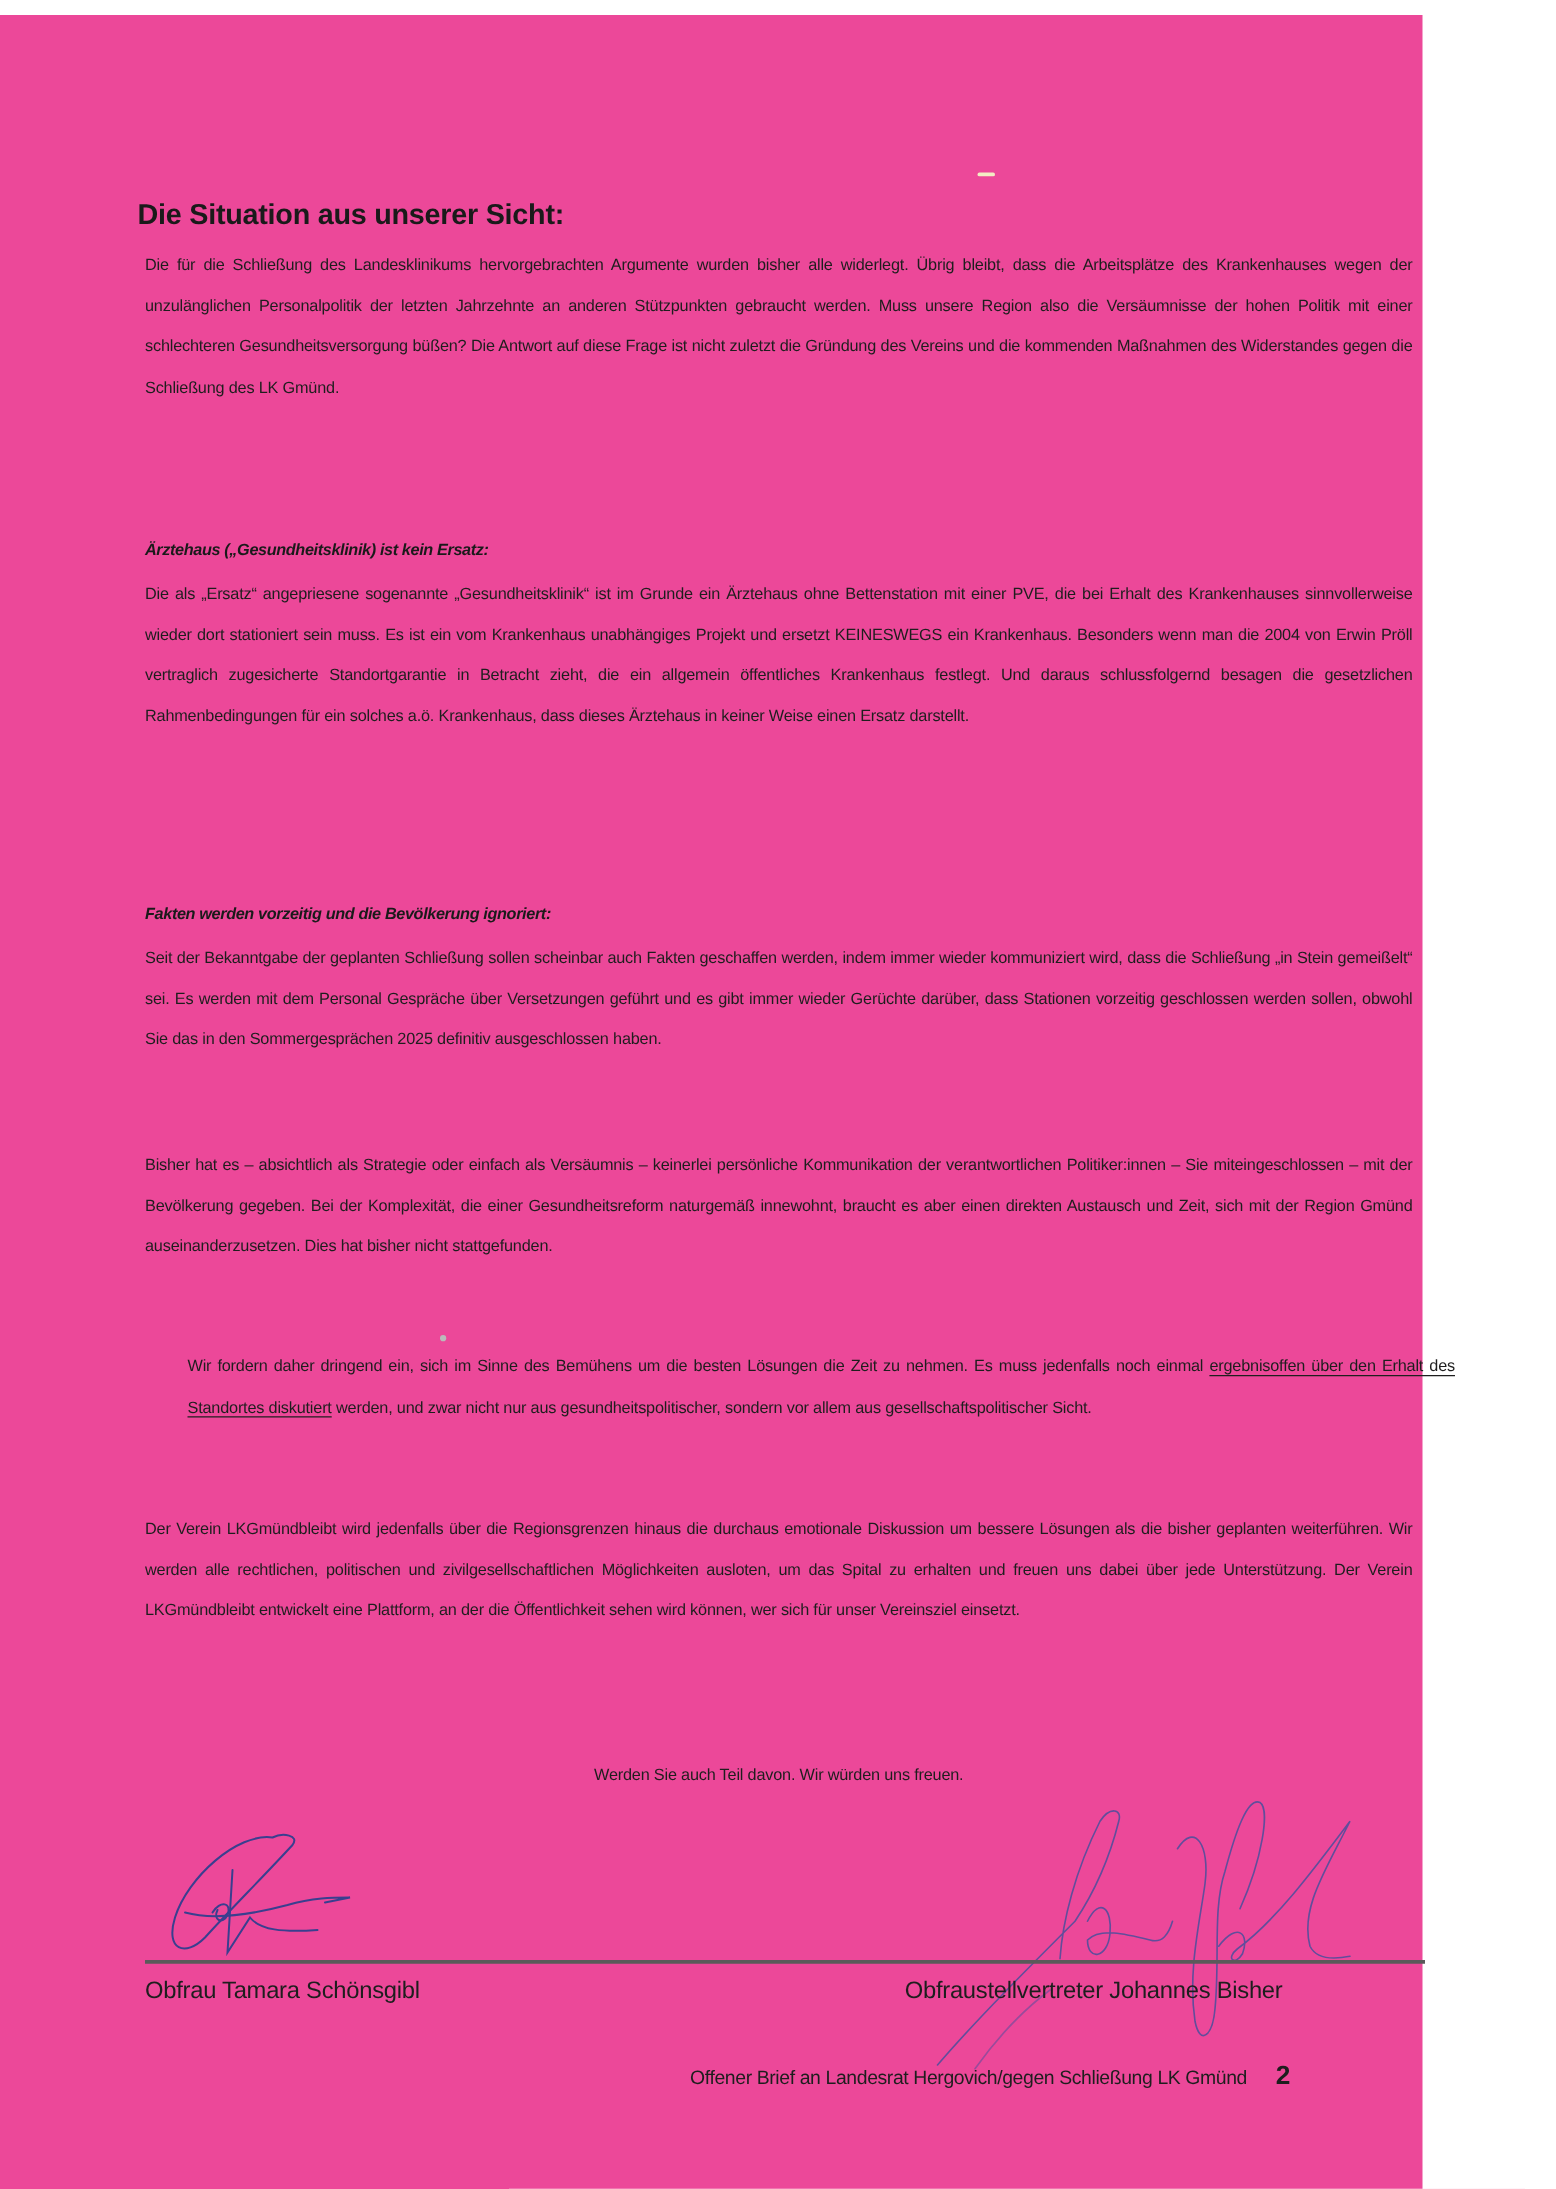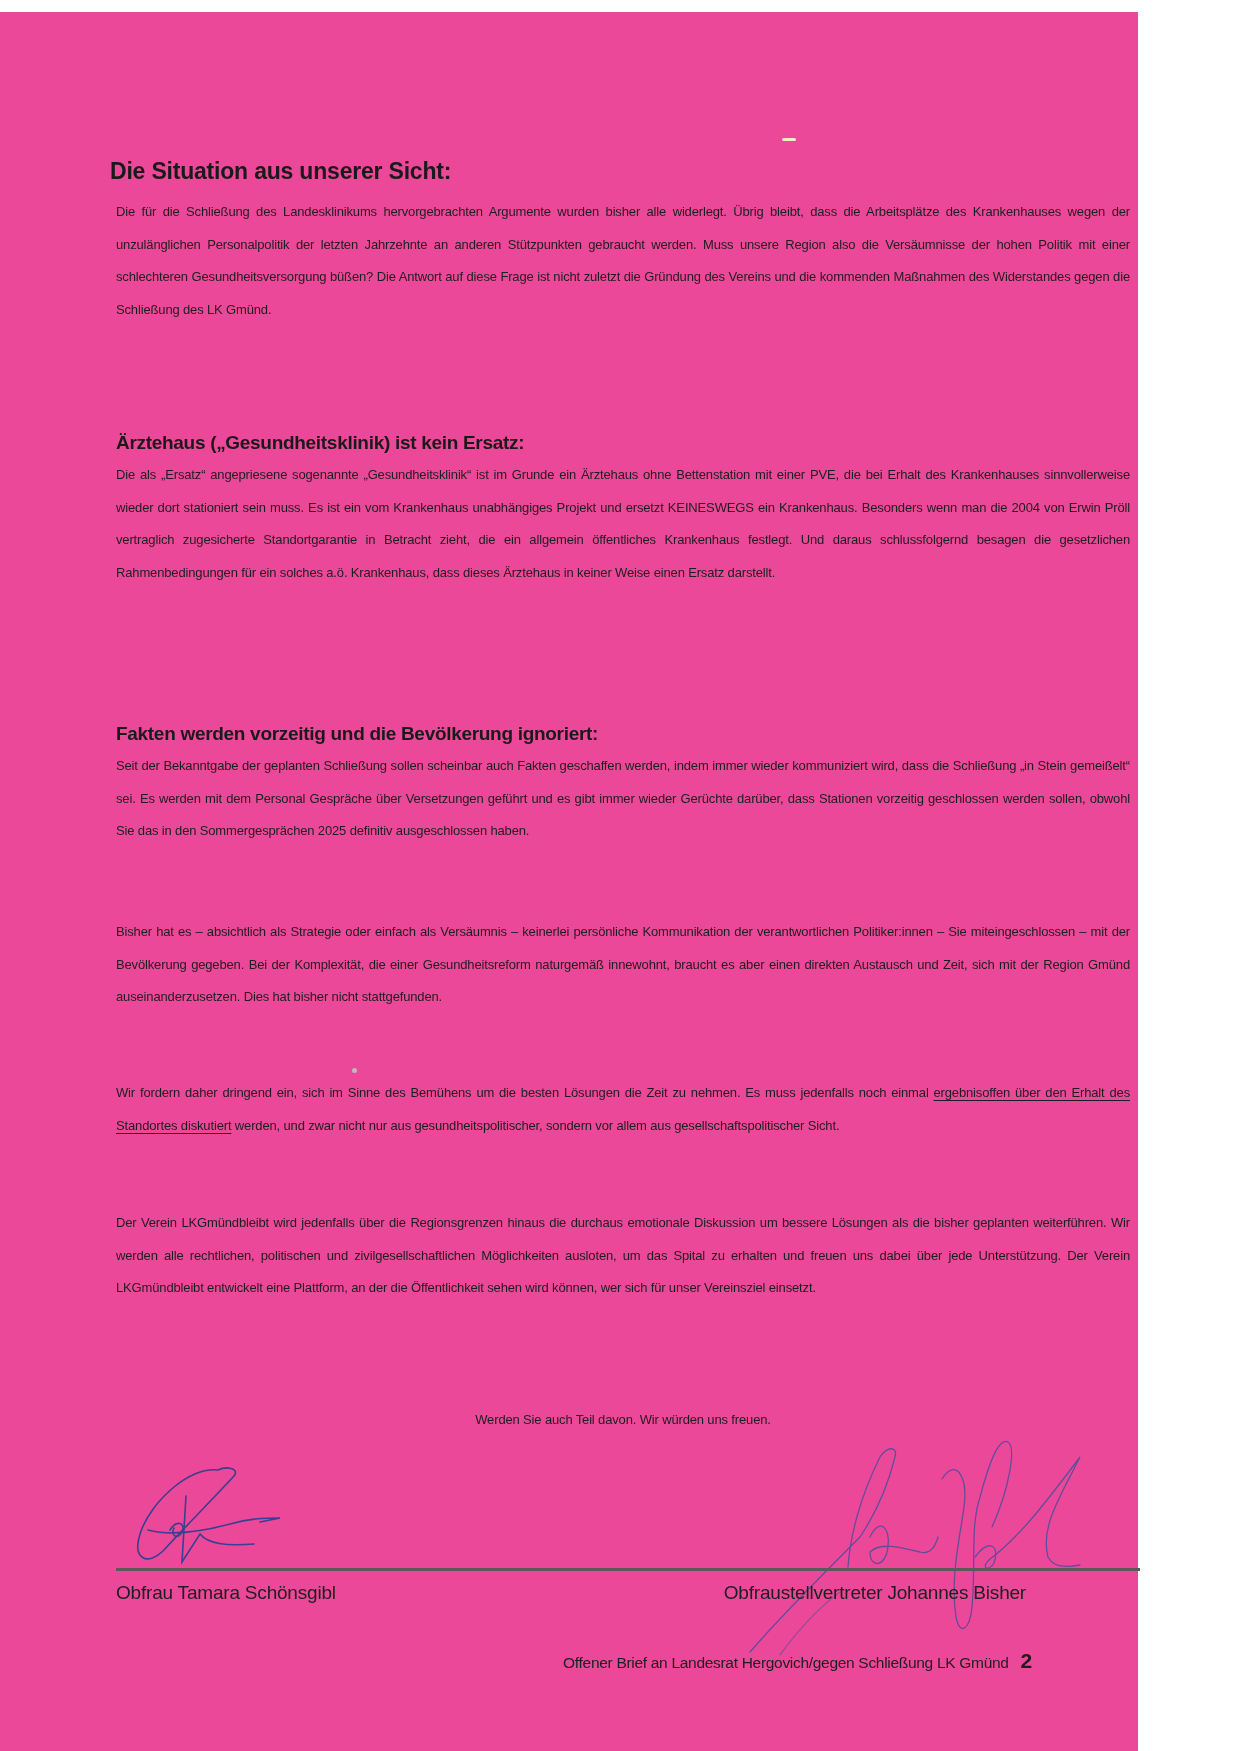--- a/index.html
+++ b/index.html
@@ -16,35 +16,36 @@
     position: absolute; left: 110px; top: 146px;
     font-size: 23px; font-weight: bold; letter-spacing: -0.2px; color: #1a1a1a;
   }
   .para {
     position: absolute; left: 116px; width: 1014px;
     font-size: 13px; line-height: 32.5px; text-align: justify; color: #1e1e1e;
     letter-spacing: -0.15px;
   }
   .para.last-left { text-align: center; }
   .section-head {
-    position: absolute; left: 116px; font-size: 19px; font-weight: bold; color: #1a1a1a;
+    position: absolute; left: 116px; font-size: 13px; font-weight: bold; color: #1a1a1a;
     letter-spacing: -0.3px;
+    font-style: italic;
   }
   .ul { text-decoration: underline; text-underline-offset: 3px; }
 
   .sig-line { position: absolute; top: 1556px; height: 3px; background: #5a5a5a; }
   .sig-line.left { left: 116px; width: 560px; }
   .sig-line.right { left: 676px; width: 464px; }
   .sig-name { position: absolute; top: 1570px; font-size: 19px; color: #1e1e1e; letter-spacing: -0.2px; }
   .sig-name.left { left: 116px; }
   .sig-name.right { right: 112px; }
 
   .footer {
     position: absolute; right: 106px; top: 1637px; font-size: 15.5px; color: #1e1e1e; letter-spacing: -0.3px;
-    display: flex; align-items: baseline; gap: 12px;
+    display: flex; align-items: baseline; gap: 23px;
   }
   .page-num { font-size: 21px; font-weight: bold; }
 
   svg.signature { position: absolute; pointer-events: none; }
 </style>
 </head>
 <body>
 
 <div class="page">
   <div class="speck"></div>
@@ -55,21 +56,21 @@
   <div class="para" style="top:184px;">Die für die Schließung des Landesklinikums hervorgebrachten Argumente wurden bisher alle widerlegt. Übrig bleibt, dass die Arbeitsplätze des Krankenhauses wegen der unzulänglichen Personalpolitik der letzten Jahrzehnte an anderen Stützpunkten gebraucht werden. Muss unsere Region also die Versäumnisse der hohen Politik mit einer schlechteren Gesundheitsversorgung büßen? Die Antwort auf diese Frage ist nicht zuletzt die Gründung des Vereins und die kommenden Maßnahmen des Widerstandes gegen die Schließung des LK Gmünd.</div>
 
   <div class="section-head" style="top:420px;">Ärztehaus („Gesundheitsklinik) ist kein Ersatz:</div>
   <div class="para" style="top:447px;">Die als „Ersatz“ angepriesene sogenannte „Gesundheitsklinik“ ist im Grunde ein Ärztehaus ohne Bettenstation mit einer PVE, die bei Erhalt des Krankenhauses sinnvollerweise wieder dort stationiert sein muss. Es ist ein vom Krankenhaus unabhängiges Projekt und ersetzt KEINESWEGS ein Krankenhaus. Besonders wenn man die 2004 von Erwin Pröll vertraglich zugesicherte Standortgarantie in Betracht zieht, die ein allgemein öffentliches Krankenhaus festlegt. Und daraus schlussfolgernd besagen die gesetzlichen Rahmenbedingungen für ein solches a.ö. Krankenhaus, dass dieses Ärztehaus in keiner Weise einen Ersatz darstellt.</div>
 
   <div class="section-head" style="top:711px;">Fakten werden vorzeitig und die Bevölkerung ignoriert:</div>
   <div class="para" style="top:738px;">Seit der Bekanntgabe der geplanten Schließung sollen scheinbar auch Fakten geschaffen werden, indem immer wieder kommuniziert wird, dass die Schließung „in Stein gemeißelt“ sei. Es werden mit dem Personal Gespräche über Versetzungen geführt und es gibt immer wieder Gerüchte darüber, dass Stationen vorzeitig geschlossen werden sollen, obwohl Sie das in den Sommergesprächen 2025 definitiv ausgeschlossen haben.</div>
 
   <div class="para" style="top:904px;">Bisher hat es – absichtlich als Strategie oder einfach als Versäumnis – keinerlei persönliche Kommunikation der verantwortlichen Politiker:innen – Sie miteingeschlossen – mit der Bevölkerung  gegeben. Bei der Komplexität, die einer Gesundheitsreform naturgemäß innewohnt, braucht es aber einen direkten Austausch und Zeit, sich mit der Region Gmünd auseinanderzusetzen. Dies hat bisher nicht stattgefunden.</div>
 
-  <div class="para" style="top:1065px;">
+  <div class="para" style="top:1065px;margin-left:34px;">
     <span>Wir fordern daher dringend ein, sich im Sinne des Bemühens um die besten Lösungen die Zeit zu nehmen. Es muss jedenfalls noch einmal </span><span class="ul">ergebnisoffen über den Erhalt des Standortes diskutiert</span><span> werden, und zwar nicht nur aus gesundheitspolitischer, sondern vor allem aus gesellschaftspolitischer Sicht.</span>
   </div>
 
   <div class="para" style="top:1195px;">Der Verein LKGmündbleibt wird jedenfalls über die Regionsgrenzen hinaus die durchaus emotionale Diskussion um bessere Lösungen als die bisher geplanten weiterführen. Wir werden alle rechtlichen, politischen und zivilgesellschaftlichen Möglichkeiten ausloten, um das Spital zu erhalten und freuen uns dabei über jede Unterstützung. Der Verein LKGmündbleibt entwickelt eine Plattform, an der die Öffentlichkeit sehen wird können, wer sich für unser Vereinsziel einsetzt.</div>
 
   <div class="para last-left" style="top:1392px;">Werden Sie auch Teil davon. Wir würden uns freuen.</div>
 
   <svg class="signature" style="left:130px; top:1450px;" width="180" height="110" viewBox="0 0 180 110">
     <g fill="none" stroke="#3a3f8f" stroke-width="1.6" stroke-linecap="round">
       <path d="M88 8 C60 4 20 40 10 72 C2 98 18 104 34 88 C52 68 80 40 104 14 C110 6 96 4 88 8"></path>

